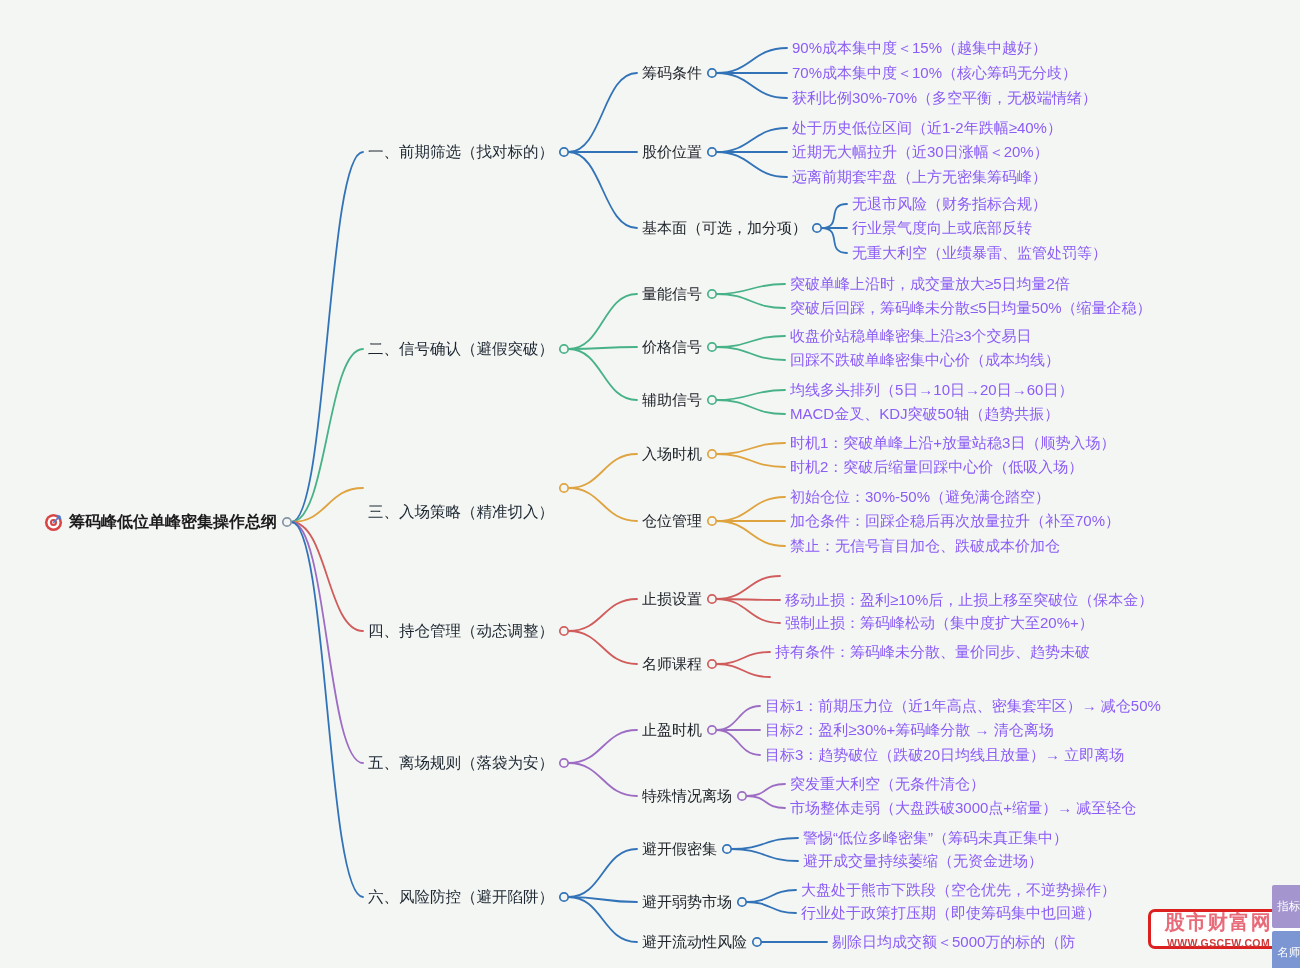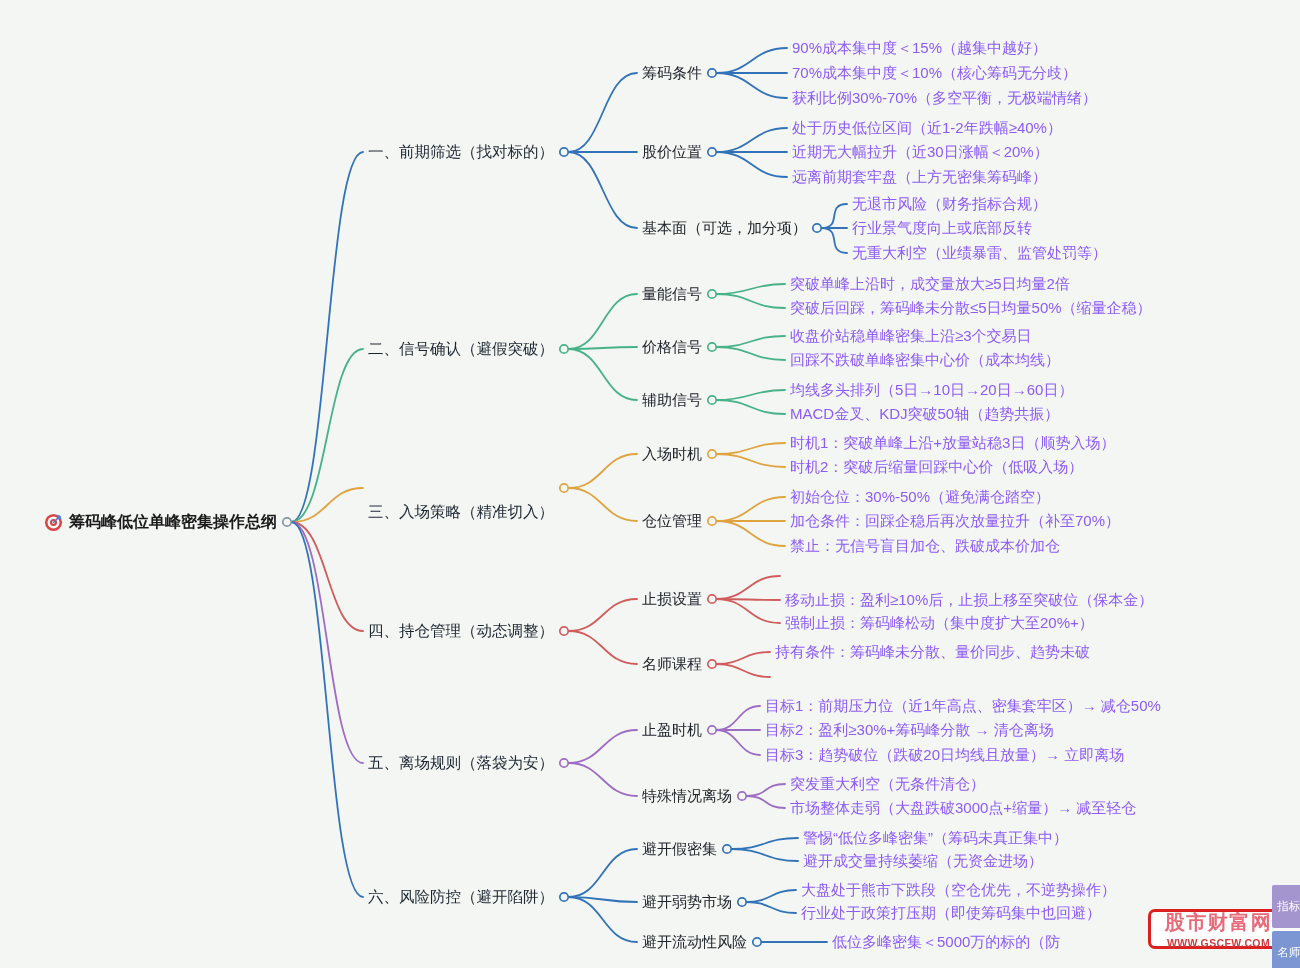--- a/index.html
+++ b/index.html
@@ -170,21 +170,21 @@
   <div class="node leaf" style="left:775px;top:652px;">持有条件：筹码峰未分散、量价同步、趋势未破</div>
   <div class="node leaf" style="left:765px;top:706px;">目标1：前期压力位（近1年高点、密集套牢区）→ 减仓50%</div>
   <div class="node leaf" style="left:765px;top:730px;">目标2：盈利≥30%+筹码峰分散 → 清仓离场</div>
   <div class="node leaf" style="left:765px;top:755px;">目标3：趋势破位（跌破20日均线且放量）→ 立即离场</div>
   <div class="node leaf" style="left:790px;top:784px;">突发重大利空（无条件清仓）</div>
   <div class="node leaf" style="left:790px;top:808px;">市场整体走弱（大盘跌破3000点+缩量）→ 减至轻仓</div>
   <div class="node leaf" style="left:803px;top:838px;">警惕“低位多峰密集”（筹码未真正集中）</div>
   <div class="node leaf" style="left:803px;top:861px;">避开成交量持续萎缩（无资金进场）</div>
   <div class="node leaf" style="left:801px;top:890px;">大盘处于熊市下跌段（空仓优先，不逆势操作）</div>
   <div class="node leaf" style="left:801px;top:913px;">行业处于政策打压期（即使筹码集中也回避）</div>
-  <div class="node leaf" style="left:832px;top:942px;">低位多峰密集＜5000万的标的（防</div>
+  <div class="node leaf" style="left:832px;top:942px;">剔除日均成交额＜5000万的标的（防</div>
 
   <div class="watermark">
     <div class="wm-left">
       <div class="wm-title">股市财富网</div>
       <div class="wm-url">WWW.GSCFW.COM</div>
     </div>
     <div class="wm-right">
       <div class="wm-badge wm-badge-purple">指标分享</div>
       <div class="wm-badge wm-badge-blue">名师课程</div>
     </div>

